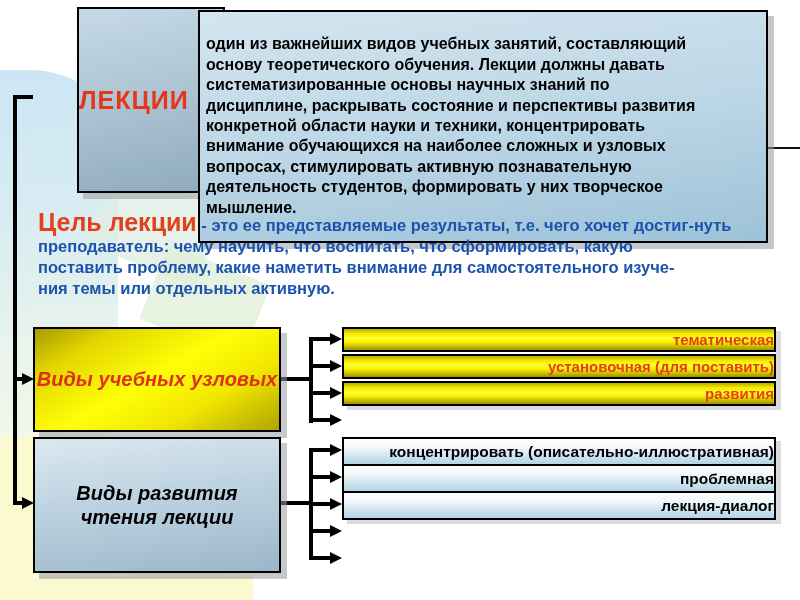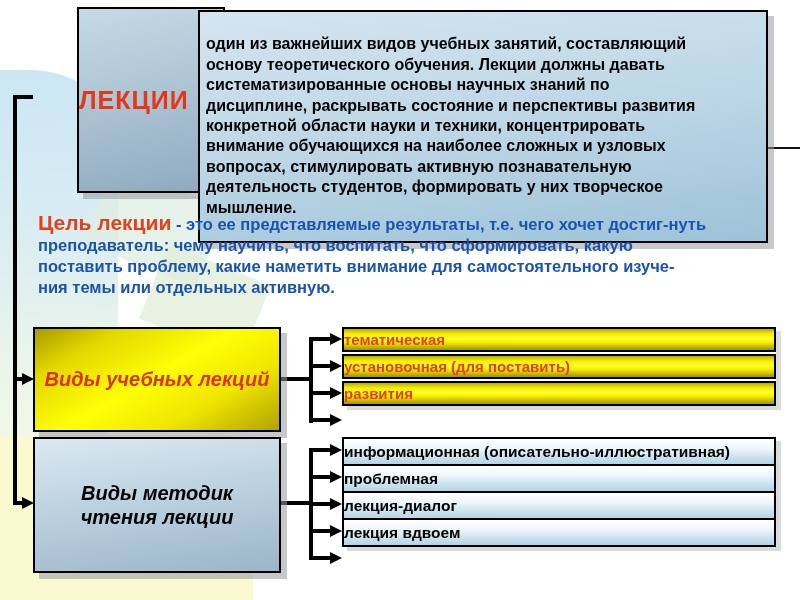--- a/index.html
+++ b/index.html
@@ -52,29 +52,29 @@
     background:linear-gradient(172deg,#dce8f0 0%,#bcd2e0 45%,#9cb6c8 100%);
     display:flex;align-items:center;justify-content:center;text-align:center;
     color:#000;font-size:20px;font-weight:bold;font-style:italic;line-height:1.2;white-space:pre-line;
   }
 
   
   .goal{
     position:absolute;z-index:2;left:38px;top:212px;width:748px;
     color:#1a53ae;font-size:16.5px;font-weight:bold;line-height:21px;
   }
-  .goal .goal-title{color:#e2411b;font-size:21px;line-height:21px;}
+  .goal .goal-title{color:#e2411b;font-size:25px;line-height:21px;}
 
   
   .bar-group{position:absolute;z-index:2;left:342px;width:434px;box-shadow:5px 4px 0 rgba(170,175,178,.45);}
   .yellow-group{top:327px;}
   .blue-group{top:437px;}
   .bar{
     border:2px solid #000;box-sizing:border-box;width:434px;
-    display:flex;align-items:center;justify-content:flex-start;text-align:center;
+    display:flex;align-items:center;justify-content:flex-end;text-align:center;
     font-weight:bold;
   }
   .ybar{
     height:25px;margin-bottom:2px;color:#e63c17;font-size:15px;
     background:linear-gradient(180deg,#b7ab00 0%,#f4ea00 22%,#ffff2e 46%,#f7ed00 64%,#9d9200 100%);
   }
   .ybar:last-child{margin-bottom:0;}
   .wbar{
     height:29px;margin-bottom:-2px;color:#000;font-size:15.5px;
     background:linear-gradient(180deg,#ffffff 0%,#eef6fa 38%,#cbe2ee 72%,#b5d4e4 100%);
@@ -142,47 +142,44 @@
   </div>
 
   <div class="goal">
     <span class="goal-title">Цель лекции</span><span> - это ее представляемые результаты, т.е. чего хочет достиг-нуть</span>
     <div>преподаватель: чему научить, что воспитать, что сформировать, какую</div>
     <div>поставить проблему, какие наметить внимание для самостоятельного изуче-</div>
     <div>ния темы или отдельных активную.</div>
   </div>
 
   <div class="box shadow types-box">
-    <span>Виды учебных лекций</span>
+    <span>Виды учебных узловых</span>
   </div>
   <div class="box shadow methods-box">
-    <span>Виды методик
+    <span>Виды развития
 чтения лекции</span>
   </div>
 
   <div class="bar-group yellow-group">
     <div class="bar ybar">
         <span>тематическая</span>
       </div>
     <div class="bar ybar">
         <span>установочная (для поставить)</span>
       </div>
     <div class="bar ybar">
         <span>развития</span>
       </div>
   </div>
 
   <div class="bar-group blue-group">
     <div class="bar wbar">
-        <span>информационная (описательно-иллюстративная)</span>
+        <span>концентрировать (описательно-иллюстративная)</span>
       </div>
     <div class="bar wbar">
         <span>проблемная</span>
       </div>
     <div class="bar wbar">
         <span>лекция-диалог</span>
       </div>
-    <div class="bar wbar">
-        <span>лекция вдвоем</span>
-      </div>
   </div>
 
 </div>
 
 </body></html>

